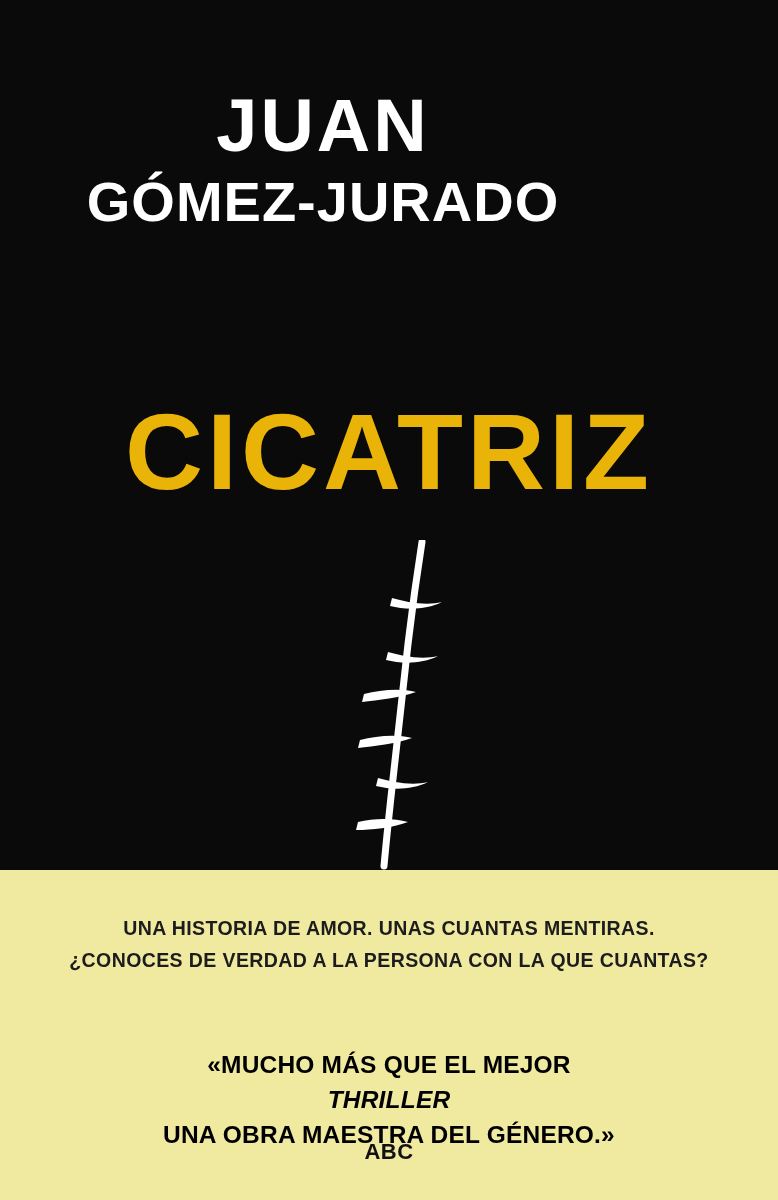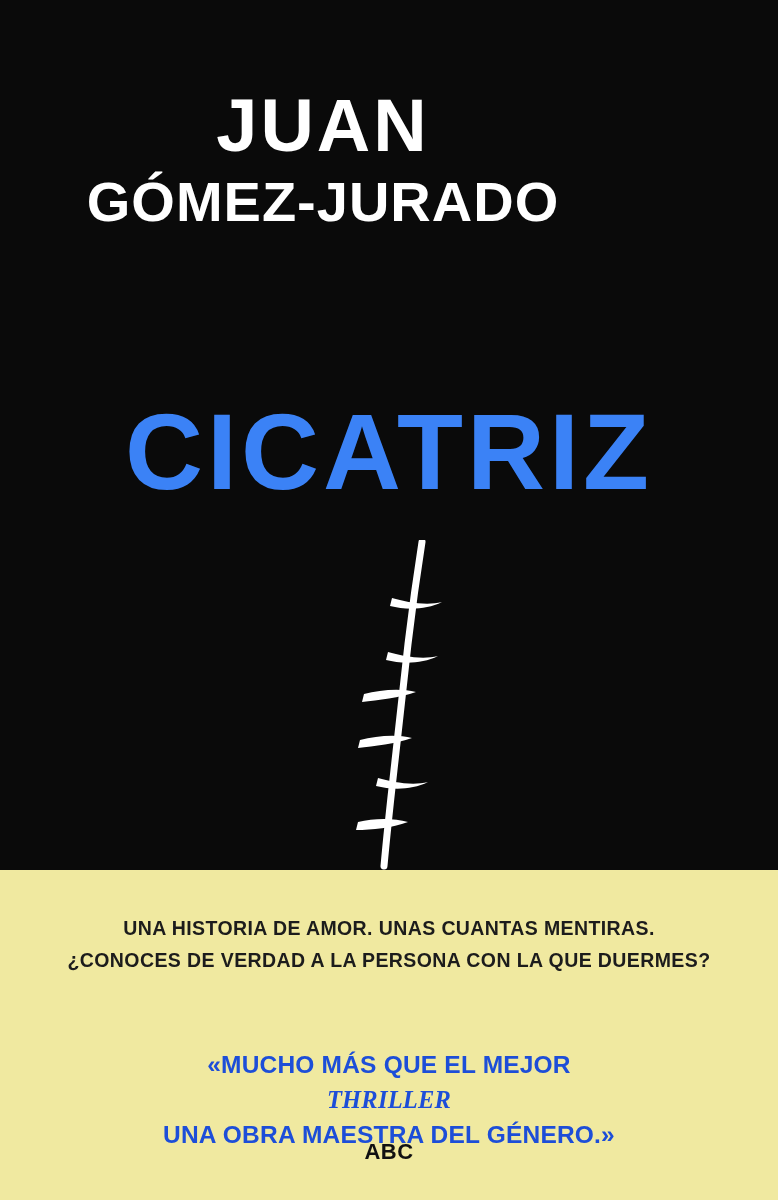--- a/index.html
+++ b/index.html
@@ -49,21 +49,21 @@
     letter-spacing: 1px;
     margin-top: 6px;
   }
 
   .title {
     position: absolute;
     left: 0;
     top: 398px;
     width: 778px;
     text-align: center;
-    color: #3b82f6;
+    color: #eab308;
     font-weight: bold;
     font-size: 108px;
     letter-spacing: 4px;
     line-height: 1;
   }
 
   
   .scar {
     position: absolute;
     left: 330px;
@@ -95,28 +95,28 @@
     line-height: 1.65;
   }
   .tagline span { display: block; }
 
   .quote {
     position: absolute;
     left: 0;
     top: 178px;
     width: 778px;
     text-align: center;
-    color: #1d4ed8;
+    color: #000000;
     font-size: 24.5px;
     font-weight: bold;
     letter-spacing: 0.2px;
     line-height: 1.42;
   }
   .quote span { display: block; }
-  .quote .ital { font-style: italic; font-family: Liberation Serif, serif; }
+  .quote .ital { font-style: italic; }
 
   .source {
     position: absolute;
     left: 0;
     top: 269px;
     width: 778px;
     text-align: center;
     color: #111111;
     font-size: 22px;
     font-weight: bold;
@@ -155,21 +155,21 @@
         <path d="M28 282 C 44 278, 64 278, 78 282 C 62 288, 42 290, 26 290 Z" fill="#ffffff"></path>
       </svg>
     </div>
 
   </div>
 
   <div class="bottom-area">
 
     <div class="tagline">
       <span>UNA HISTORIA DE AMOR. UNAS CUANTAS MENTIRAS.</span>
-      <span>¿CONOCES DE VERDAD A LA PERSONA CON LA QUE DUERMES?</span>
+      <span>¿CONOCES DE VERDAD A LA PERSONA CON LA QUE CUANTAS?</span>
     </div>
 
     <div class="quote">
       <span>
           <span>«MUCHO MÁS QUE EL MEJOR </span>
           <span class="ital">THRILLER</span>
         </span>
       <span>UNA OBRA MAESTRA DEL GÉNERO.»</span>
     </div>
 

